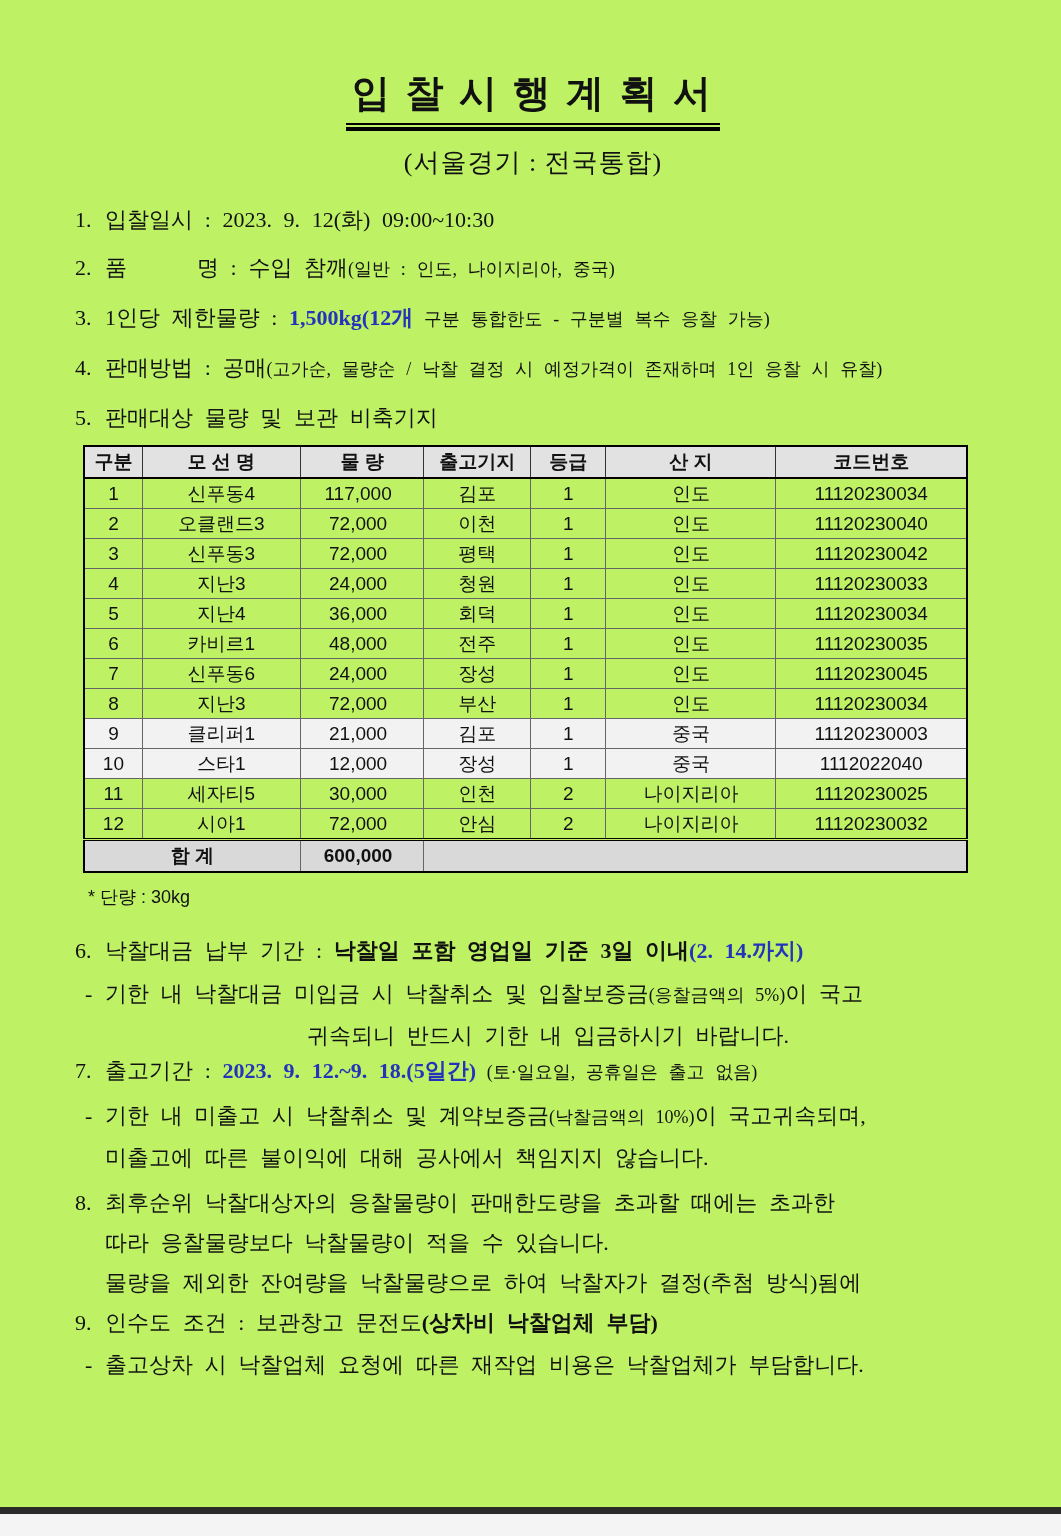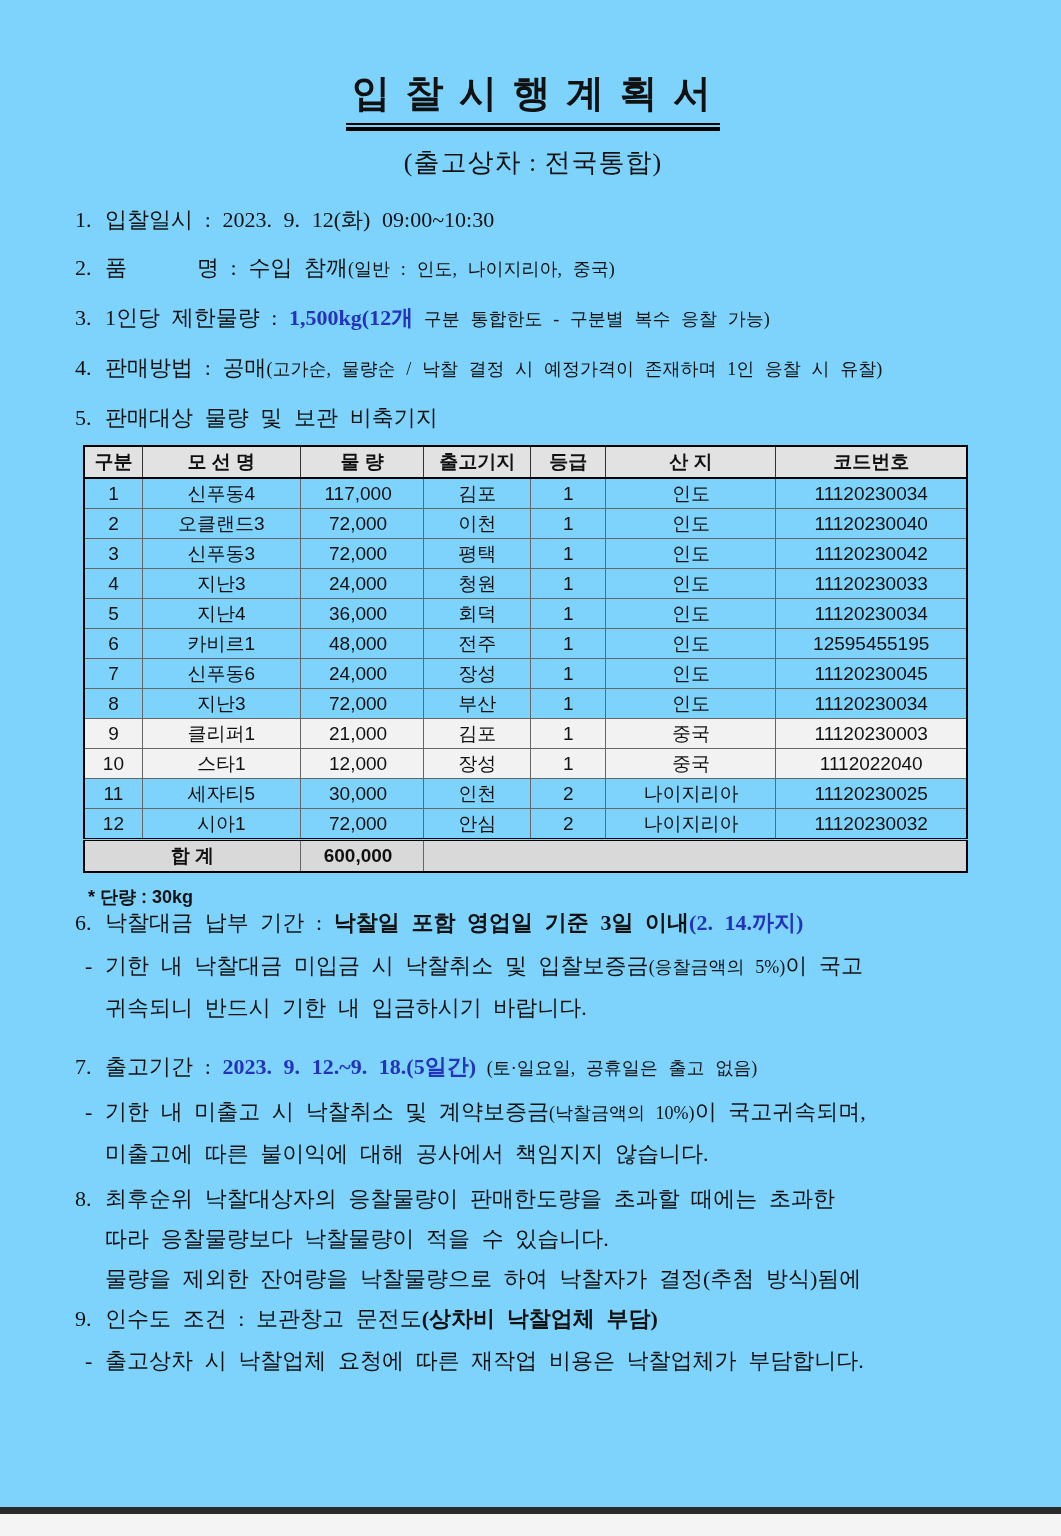--- a/index.html
+++ b/index.html
@@ -5,21 +5,21 @@
   html, body {
     margin: 0; padding: 0;
     width: 1061px; height: 1536px;
     background: #ffffff;
     overflow: hidden;
   }
   .viewport { width: 1061px; height: 1536px; display: flex; flex-direction: column; }
   .page {
     width: 1061px; height: 1507px; box-sizing: border-box;
     padding: 68px 70px 0 75px;
-    background: #7dd3fc;
+    background: #bef264;
     font-family: "Liberation Serif", "DejaVu Serif", serif;
     color: #111;
   }
   .page-edge { height: 7px; background: #2a2a2a; }
   .viewer-bg { flex: 1; background: #f4f4f4; }
 
   
   .title-wrap { text-align: center; margin: 0 0 14px 0; }
   .title-outer { display: inline-block; border-bottom: 4px solid #000; padding-bottom: 2px; }
   .title-inner {
@@ -62,37 +62,37 @@
     height: 29px; padding: 0 4px; text-align: center; white-space: nowrap; overflow: hidden;
   }
   table.cargo { border: 2px solid #000; }
   table.cargo .num-cell { text-align: center; padding-right: 12px; }
   table.cargo tr.shaded td { background: #f2f2f2; }
   table.cargo tr.total-row td {
     background: #d9d9d9; border-top: 3px double #000; font-weight: bold; height: 30px; margin-left: 42px;
   }
   .unit-note {
     font-family: "Liberation Sans", "DejaVu Sans", sans-serif;
-    font-weight: bold; font-size: 18px; margin: 0 0 0 13px;
+    font-weight: normal; font-size: 18px; margin: 0 0 28px 13px;
   }
   .lottery-note {
     font-family: "Liberation Sans", "DejaVu Sans", sans-serif;
     font-weight: bold; font-size: 19px; line-height: 24px; margin: 4px 0 19px 28px; white-space: pre-wrap;
   }
 </style>
 </head>
 <body>
 
 <div class="viewport">
   <div class="page">
 
     <div class="title-wrap">
       <span class="title-outer"><span class="title-inner">입 찰 시 행 계 획 서</span></span>
     </div>
-    <div class="subtitle">(출고상차 : 전국통합)</div>
+    <div class="subtitle">(서울경기 : 전국통합)</div>
 
     <div class="item">
       <span class="num">1.</span>
       <div class="body"><span>입찰일시 : 2023. 9. 12(화) 09:00~10:30</span></div>
     </div>
 
     <div class="item">
       <span class="num">2.</span>
       <div class="body"><span>품      명 : 수입 참깨</span><span class="small">(일반 : 인도, 나이지리아, 중국)</span></div>
     </div>
@@ -179,21 +179,21 @@
             <td>인도</td>
             <td>11120230034</td>
           </tr>
           <tr>
             <td>6</td>
             <td>카비르1</td>
             <td class="num-cell">48,000</td>
             <td>전주</td>
             <td>1</td>
             <td>인도</td>
-            <td>12595455195</td>
+            <td>11120230035</td>
           </tr>
           <tr>
             <td>7</td>
             <td>신푸동6</td>
             <td class="num-cell">24,000</td>
             <td>장성</td>
             <td>1</td>
             <td>인도</td>
             <td>11120230045</td>
           </tr>
@@ -255,21 +255,21 @@
     <div class="unit-note">* 단량 : 30kg</div>
 
     <div class="item" style="margin-bottom:16px;">
       <span class="num">6.</span>
       <div class="body"><span>낙찰대금 납부 기간 : </span><span class="b">낙찰일 포함 영업일 기준 3일 이내</span><span class="blue">(2. 14.까지)</span></div>
     </div>
     <div class="subline">
       <span class="dash">-</span>
       <div class="stext"><span>기한 내 낙찰대금 미입금 시 낙찰취소 및 입찰보증금</span><span class="small">(응찰금액의 5%)</span><span>이 국고</span></div>
     </div>
-    <div class="cont" style="margin-bottom:32px;">귀속되니 반드시 기한 내 입금하시기 바랍니다.</div>
+    <div class="cont" style="margin-bottom:8px;text-align:center;">귀속되니 반드시 기한 내 입금하시기 바랍니다.</div>
 
     <div class="item" style="margin-bottom:16px;">
       <span class="num">7.</span>
       <div class="body"><span>출고기간 : </span><span class="blue">2023. 9. 12.~9. 18.(5일간)</span><span class="small"> (토·일요일, 공휴일은 출고 없음)</span></div>
     </div>
     <div class="subline">
       <span class="dash">-</span>
       <div class="stext"><span>기한 내 미출고 시 낙찰취소 및 계약보증금</span><span class="small">(낙찰금액의 10%)</span><span>이 국고귀속되며,</span></div>
     </div>
     <div class="cont" style="margin-bottom:18px;">미출고에 따른 불이익에 대해 공사에서 책임지지 않습니다.</div>

